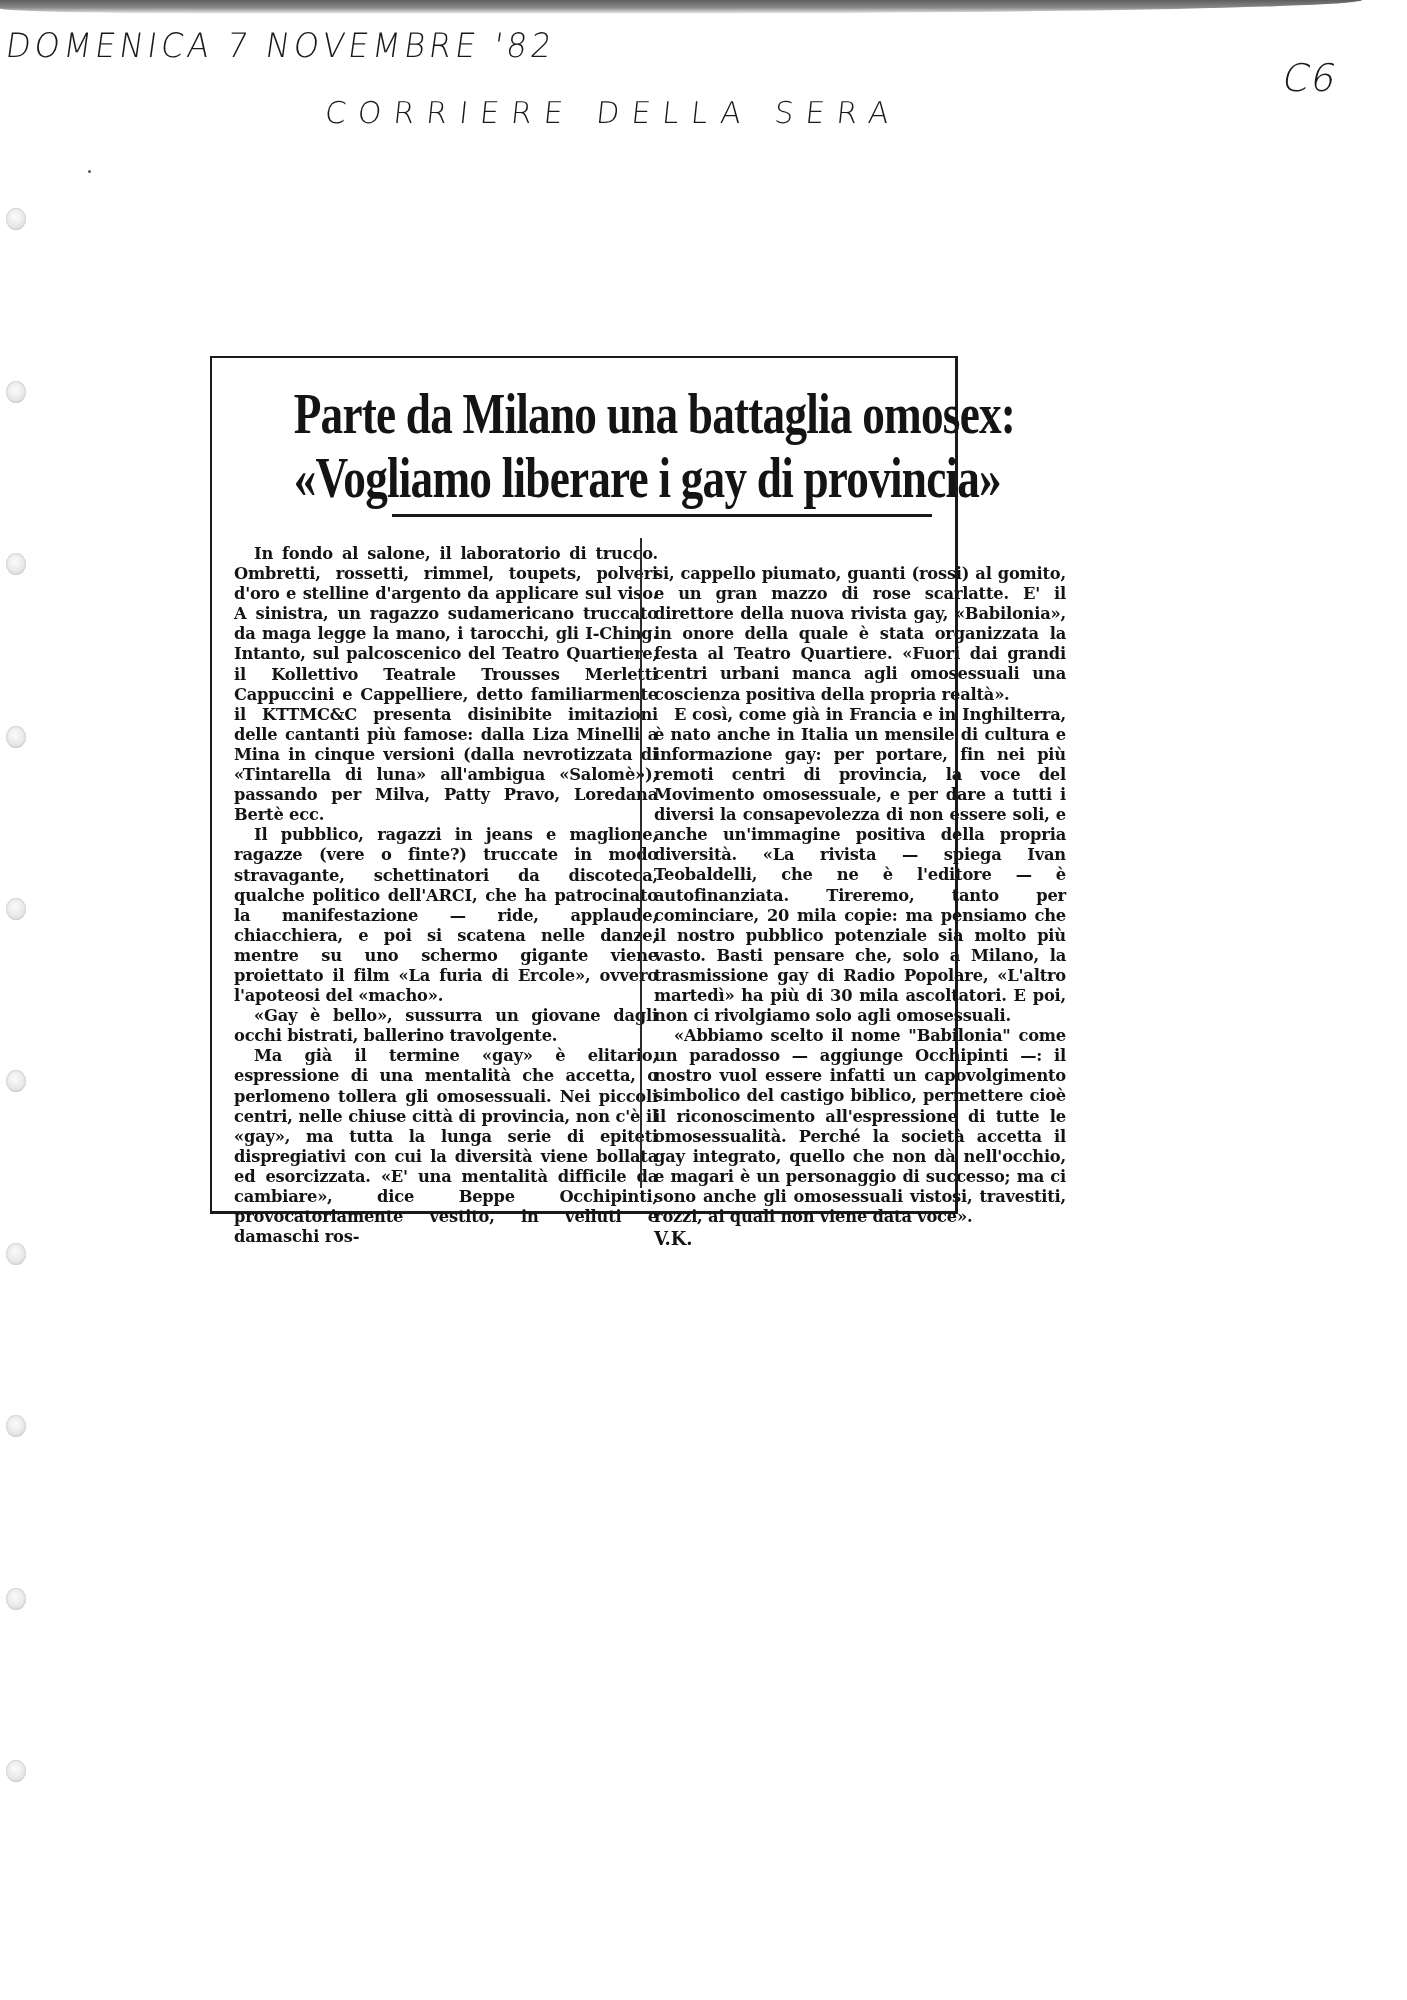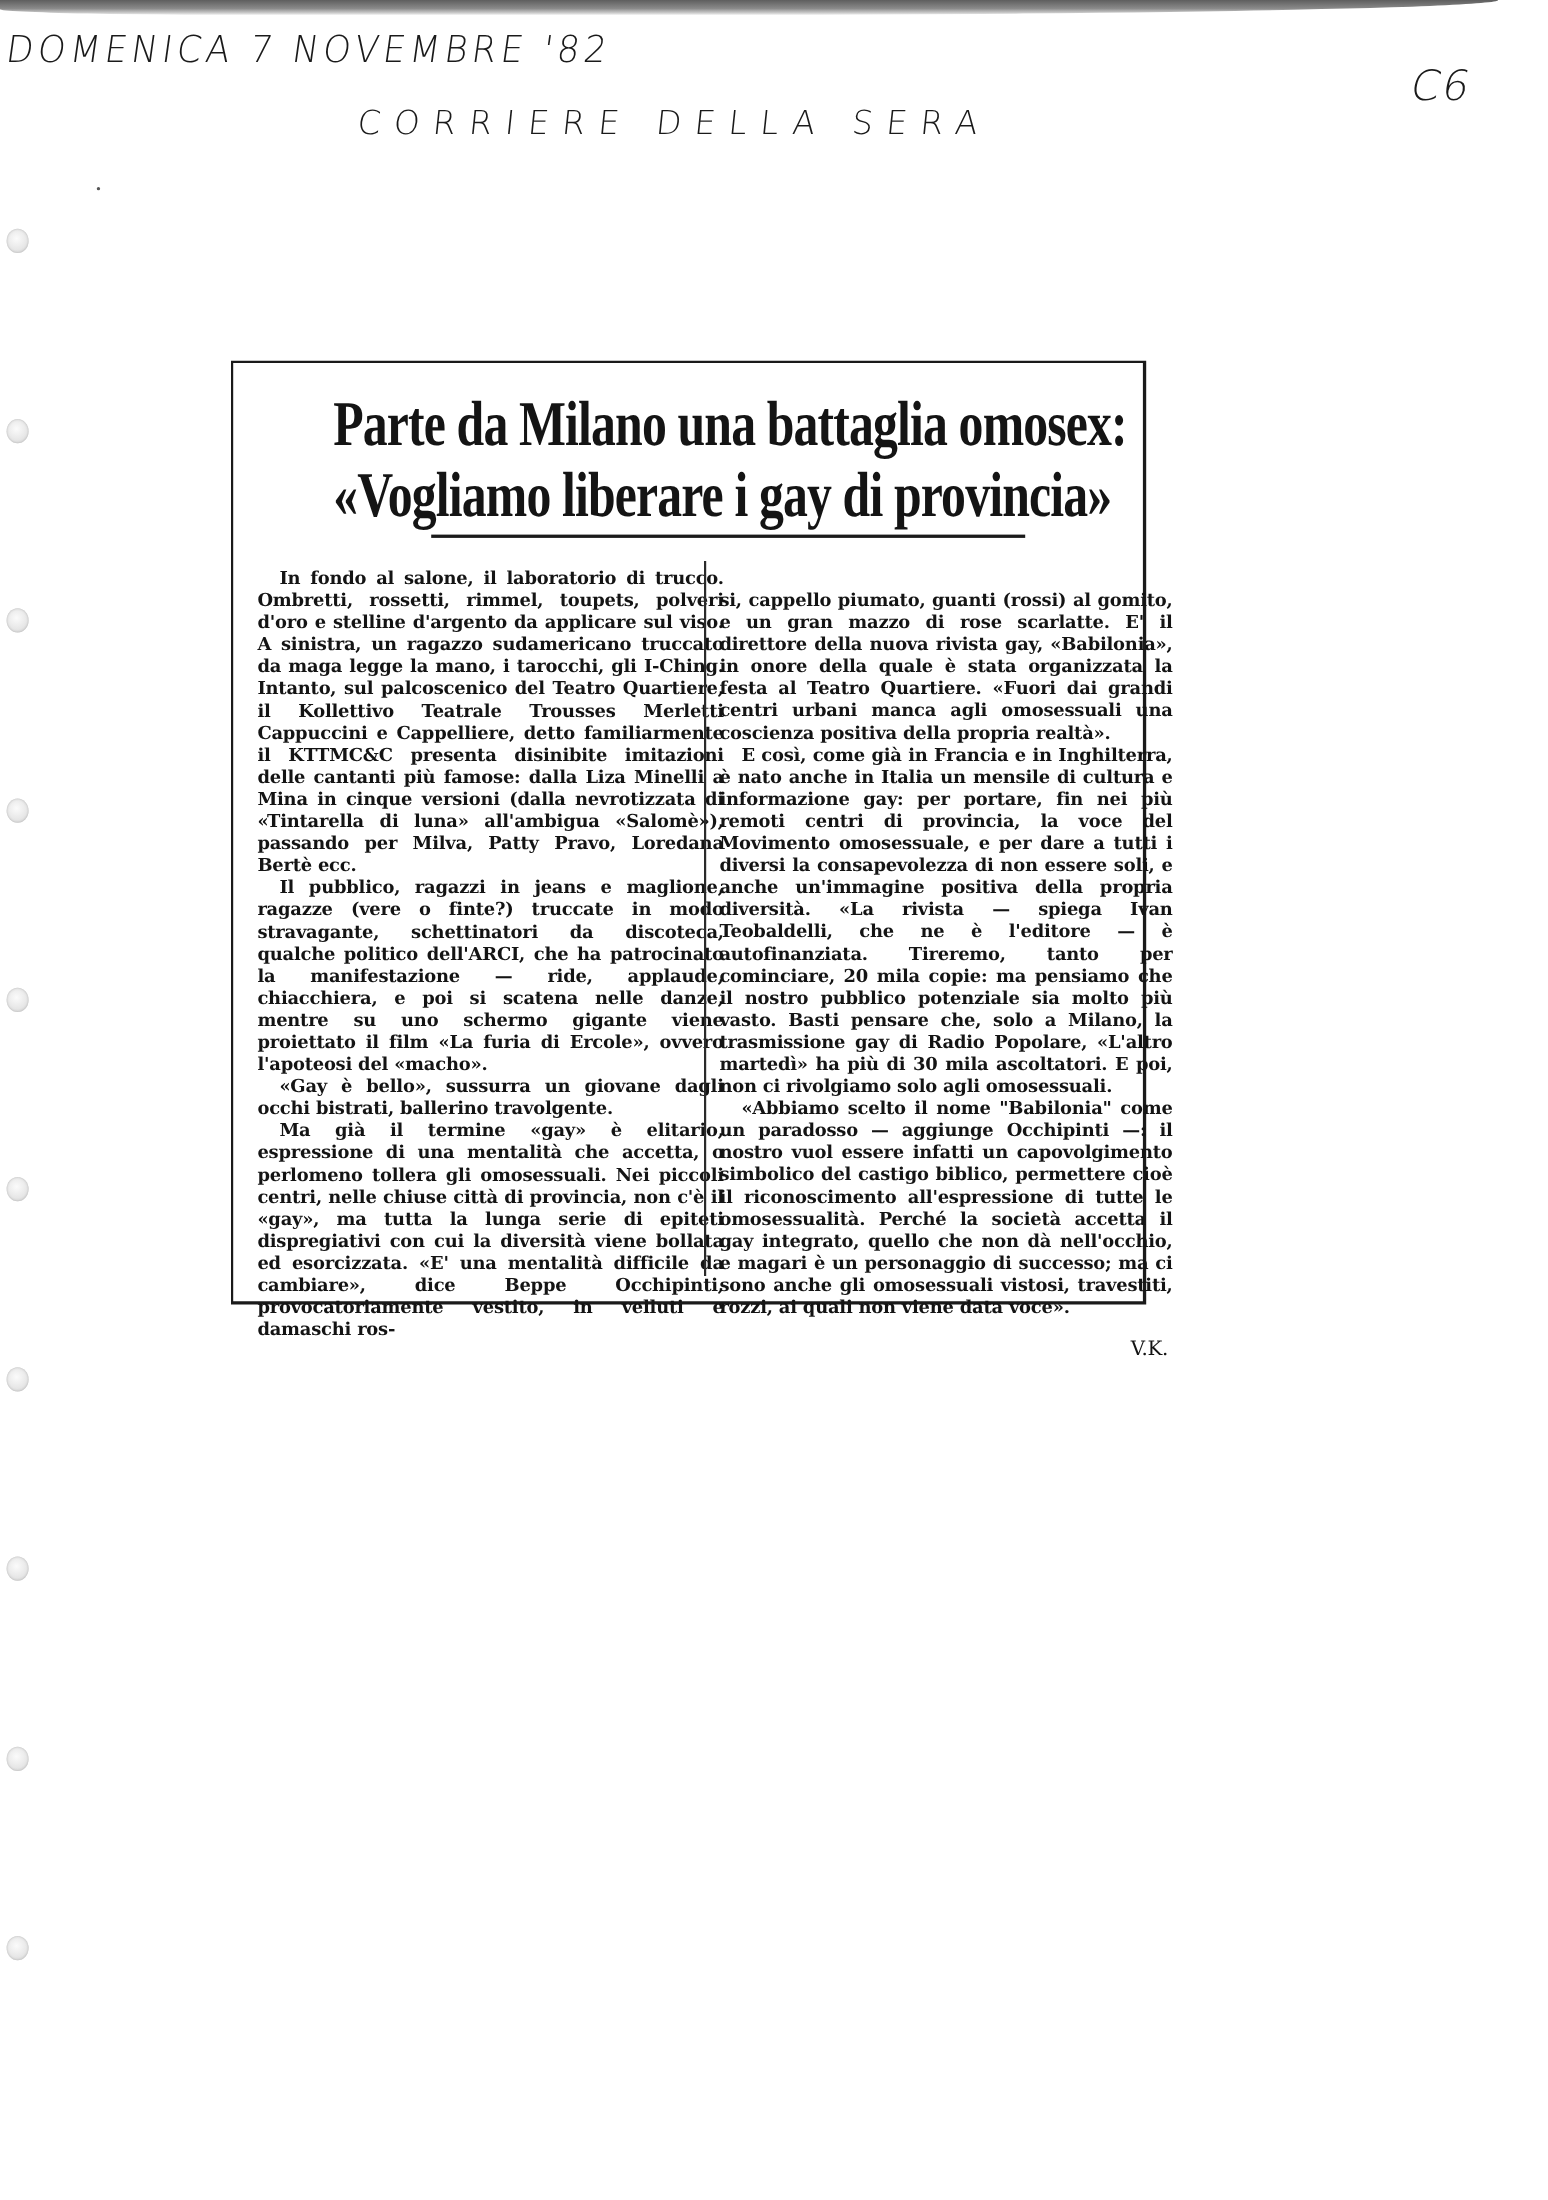--- a/index.html
+++ b/index.html
@@ -28,21 +28,21 @@
     .hand-code { left: 1283px; top: 56px; font-size: 38px; transform: skewX(-12deg); letter-spacing: 2px; }
 
     .binder-hole {
       position: absolute; left: 6px; width: 20px; height: 22px; border-radius: 50%;
       background: radial-gradient(circle at 45% 40%, #fbfbfb 0%, #e6e6e6 60%, #c9c9c9 100%);
       box-shadow: inset 0 0 2px #b0b0b0;
     }
     .speck { position:absolute; width:3px; height:3px; background:#555; border-radius:50%; }
 
     .clipping {
-      position: absolute; left: 210px; top: 328px; width: 832px; height: 858px;
+      position: absolute; left: 210px; top: 356px; width: 748px; height: 858px;
       border: 2px solid #1a1a1a; border-top-width: 2px; border-right-width: 3px; border-bottom-width: 3px;
       box-sizing: border-box;
     }
     .headline {
       position: absolute; left: 0; right: 0; top: 24px; text-align: center;
       font-family: "Liberation Serif", serif; font-weight: bold;
       font-size: 58px; line-height: 64px; letter-spacing: -1px;
       transform: scaleX(0.78); transform-origin: center top;
       white-space: nowrap;
     }
@@ -57,22 +57,22 @@
       letter-spacing: -0.2px;
     }
     .col-left { left: 22px; }
     .col-right { left: 442px; width: 412px; }
     .col p { margin: 0; text-indent: 20px; }
     .col p.cont { text-indent: 0; margin-top: 20px; }
     .col-divider {
       position: absolute; left: 428px; top: 180px; width: 2px; height: 650px; background: #2a2a2a;
     }
     .signature {
-      text-align: right; font-family: "DejaVu Serif", serif; font-weight: normal;
-      font-size: 18px; margin-top: 18px; padding-right: 4px;
+      text-align: left; font-family: "DejaVu Serif", serif; font-weight: bold;
+      font-size: 18px; margin-top: 2px; padding-right: 4px;
     }
   </style>
 </head>
 <body>
 
 <div class="scan-shadow"></div>
 
 <div class="hand hand-date">DOMENICA 7 NOVEMBRE '82</div>
 <div class="hand hand-paper">CORRIERE DELLA SERA</div>
 <div class="hand hand-code">C6</div>

